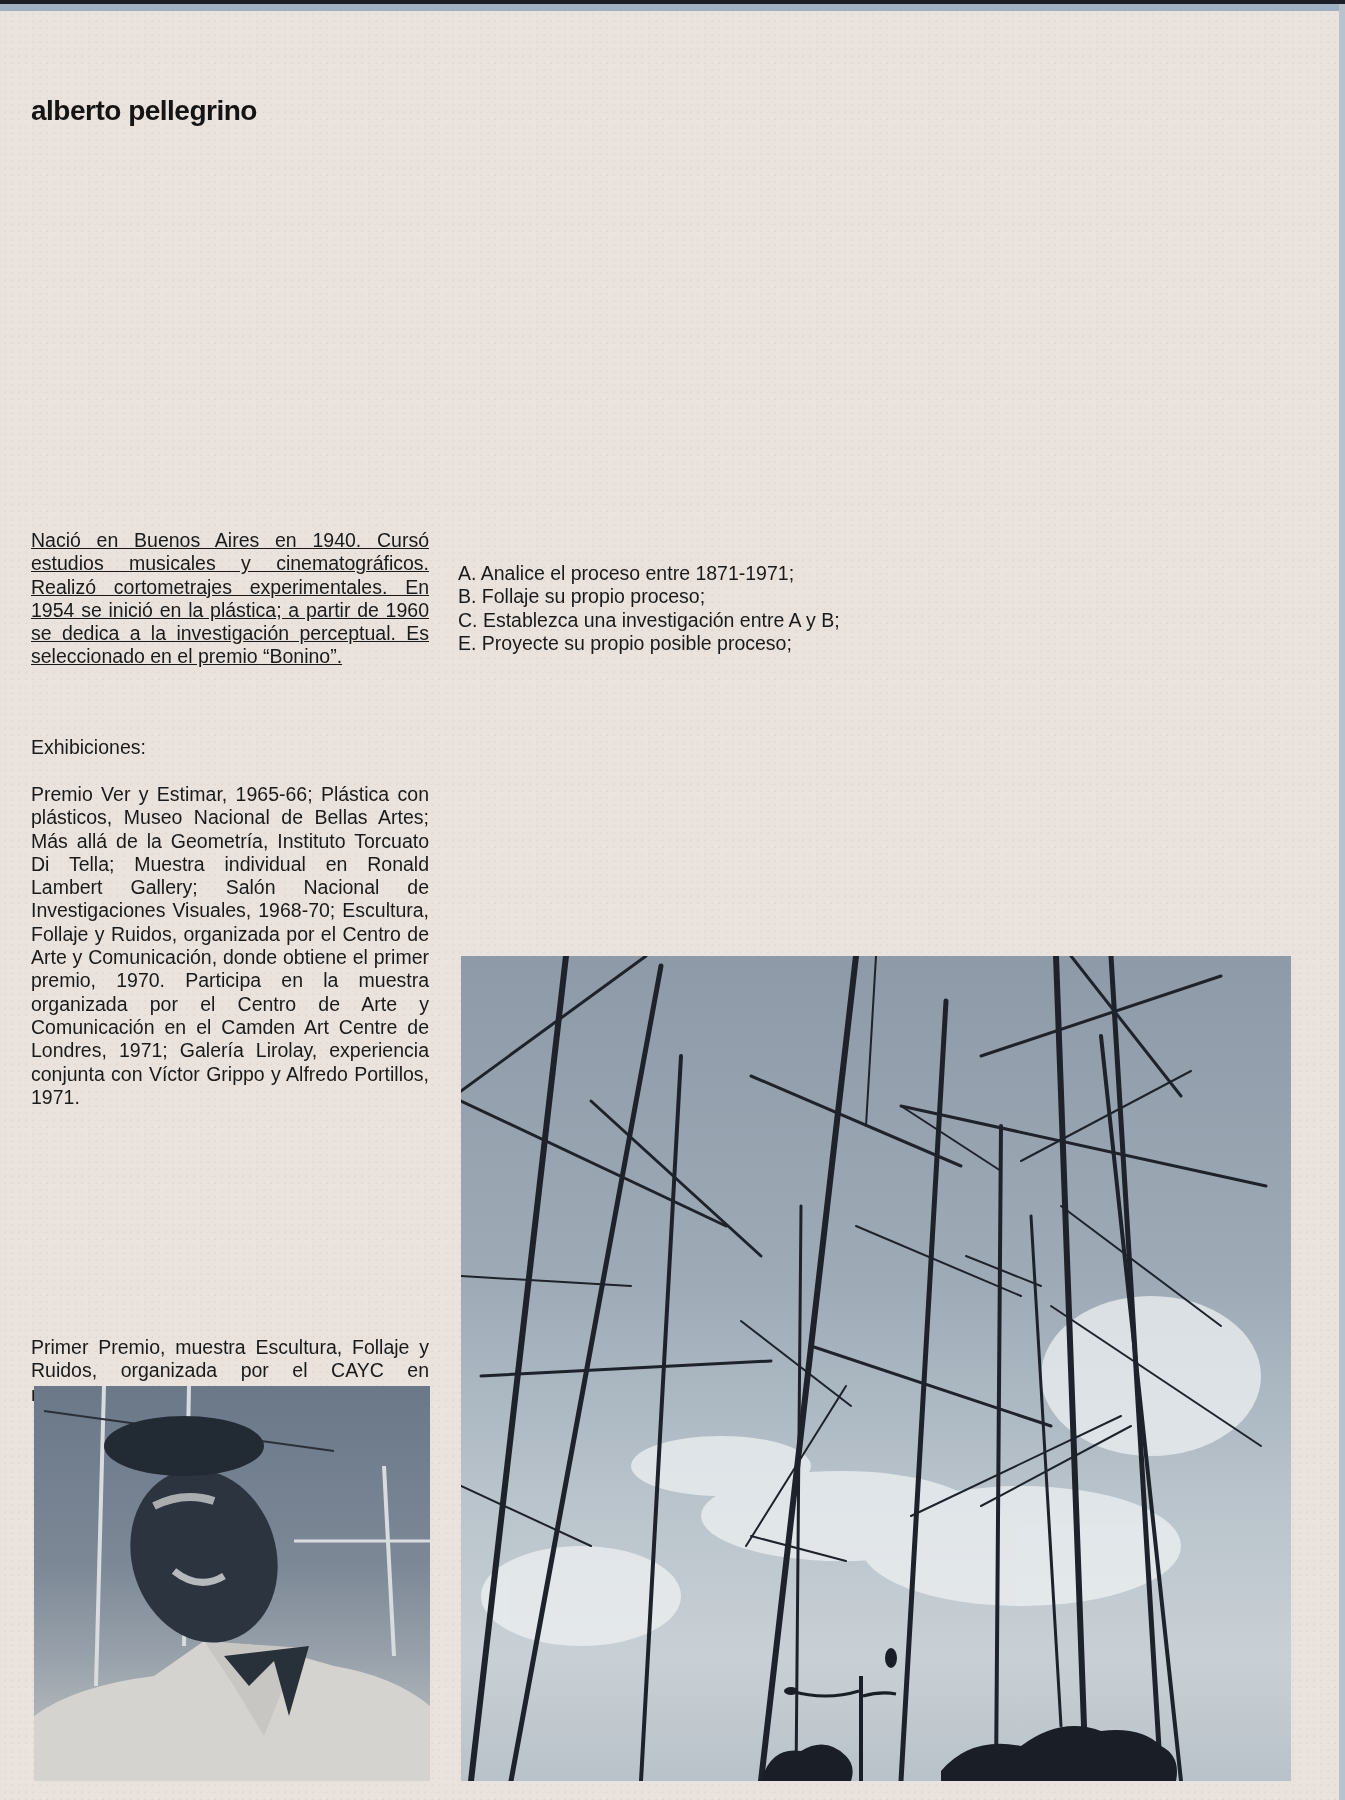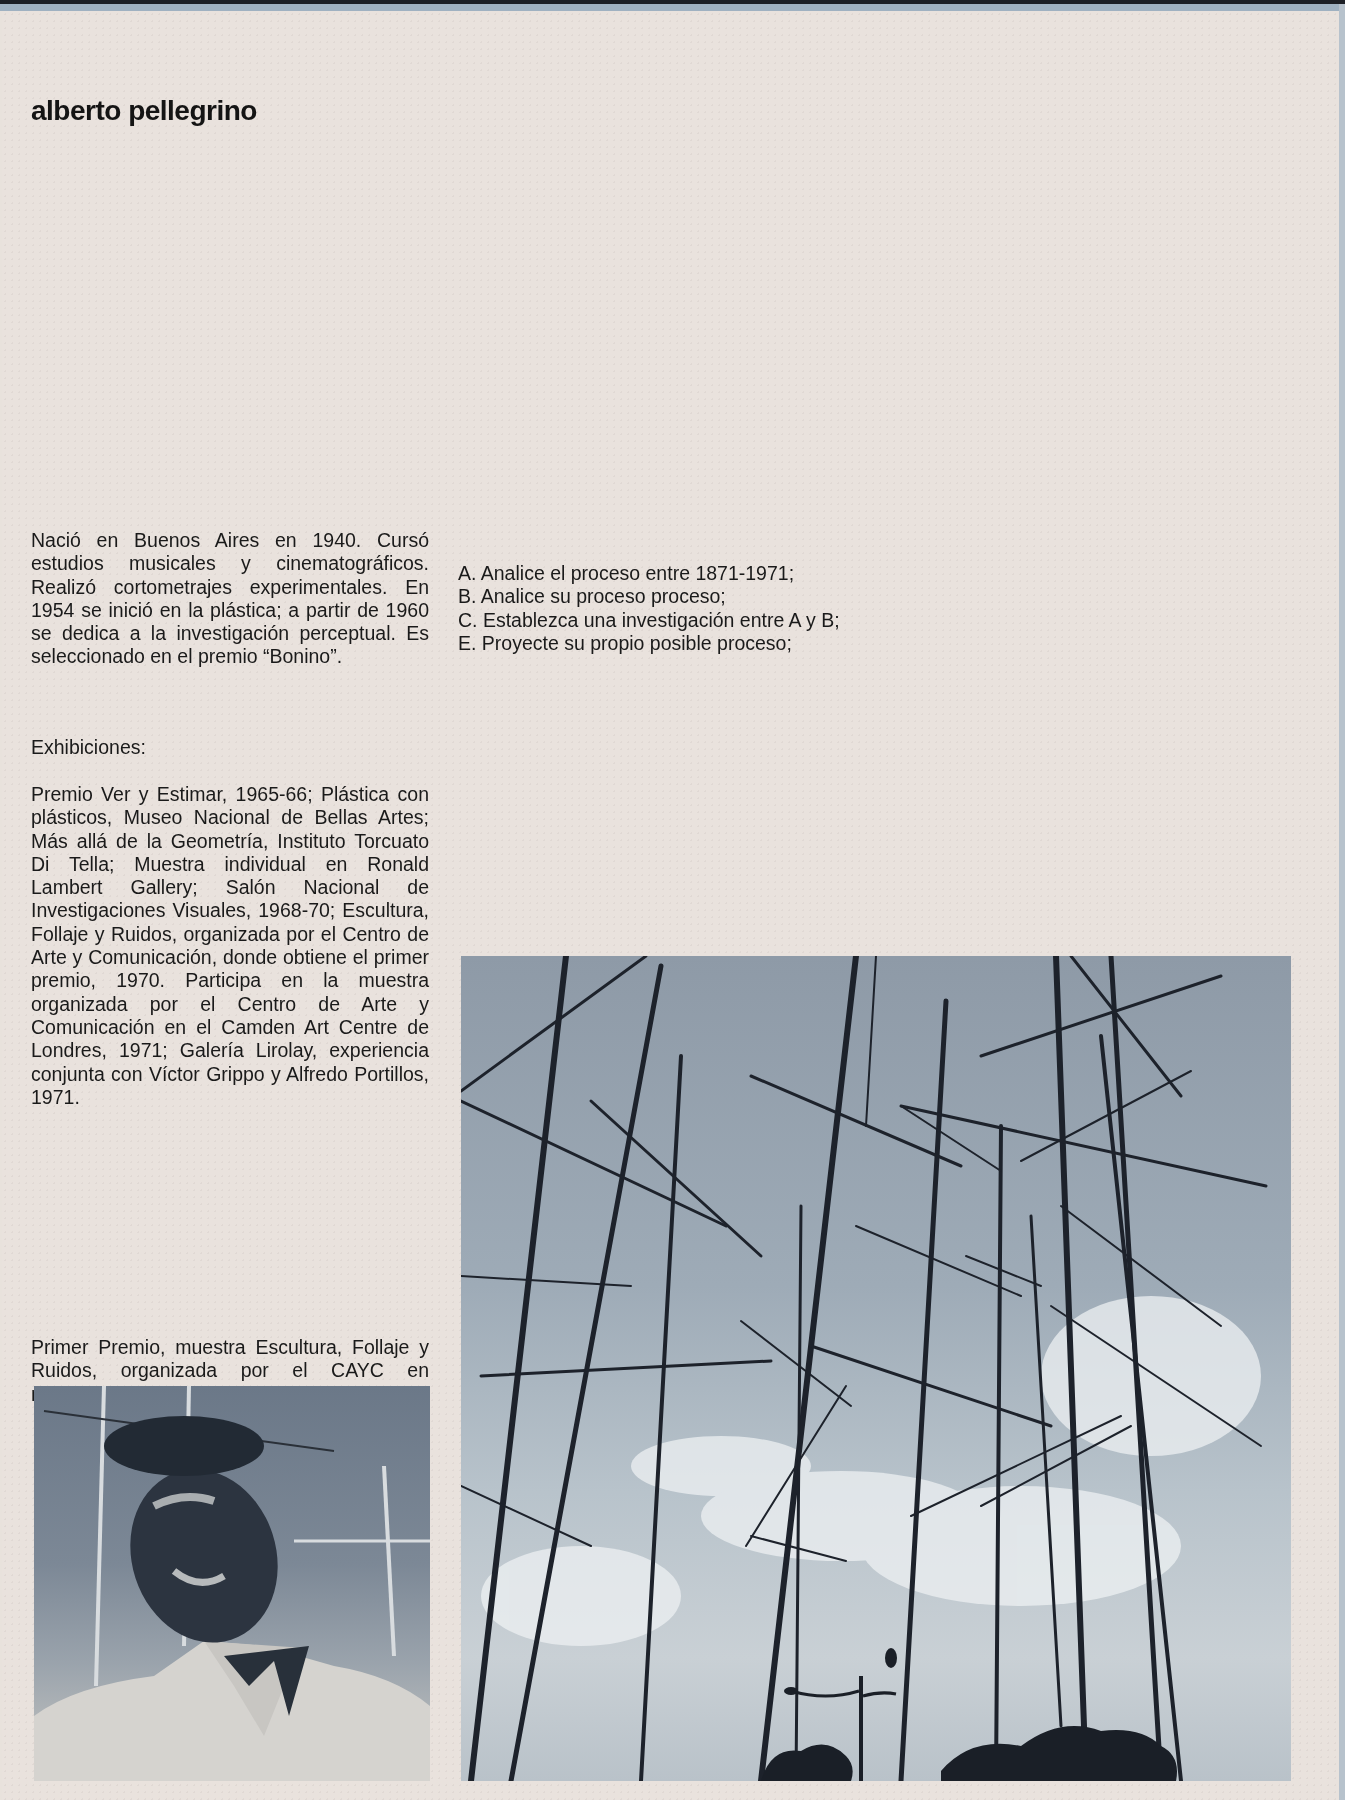--- a/index.html
+++ b/index.html
@@ -19,21 +19,21 @@
     }
     .title {
       position: absolute; left: 29px; top: 84px;
       font-size: 28px; font-weight: bold; color: #141414; letter-spacing: -0.5px;
     }
     .col {
       position: absolute; font-size: 19.5px; line-height: 23.3px; color: #1a1a1a;
       text-align: justify;
     }
     .col p { margin: 0; }
-    .bio { left: 29px; top: 518px; width: 398px; }
+    .bio { left: 29px; top: 518px; width: 398px; text-decoration: underline; }
     .exh-head { left: 29px; top: 725px; width: 398px; }
     .exh { left: 29px; top: 772px; width: 398px; }
     .caption { left: 29px; top: 1325px; width: 398px; }
     .list { left: 456px; top: 518px; width: 400px; margin-top: 33px; }
     .list p { text-align: justify; }
 
     .photo-portrait {
       position: absolute; left: 32px; top: 1375px; width: 396px; height: 395px;
       background: linear-gradient(180deg,#6b7888 0%,#7c8896 45%,#9aa3ac 70%,#c8c8c4 100%);
       overflow: hidden;
@@ -64,21 +64,21 @@
   <div class="col exh">
     <p>Premio Ver y Estimar, 1965-66; Plástica con plásticos, Museo Nacional de Bellas Artes; Más allá de la Geometría, Instituto Torcuato Di Tella; Muestra individual en Ronald Lambert Gallery; Salón Nacional de Investigaciones Visuales, 1968-70; Escultura, Follaje y Ruidos, organizada por el Centro de Arte y Comunicación, donde obtiene el primer premio, 1970. Participa en la muestra organizada por el Centro de Arte y Comunicación en el Camden Art Centre de Londres, 1971; Galería Lirolay, experiencia conjunta con Víctor Grippo y Alfredo Portillos, 1971.</p>
   </div>
 
   <div class="col caption">
     <p>Primer Premio, muestra Escultura, Follaje y Ruidos, organizada por el CAYC en noviembre de 1970.</p>
   </div>
 
   <div class="col list">
     <p>A. Analice el proceso entre 1871-1971;</p>
-    <p>B. Analice su proceso proceso;</p>
+    <p>B. Follaje su propio proceso;</p>
     <p>C. Establezca una investigación entre A y B;</p>
     <p>E. Proyecte su propio posible proceso;</p>
   </div>
 
   <div class="photo-portrait" title="Photo of the artist, a man with dark hair wearing a light sweater and collared shirt">
     <svg width="396" height="395" viewBox="0 0 396 395">
       <line x1="70" y1="0" x2="62" y2="300" stroke="#d8dcdf" stroke-width="4"></line>
       <line x1="155" y1="0" x2="150" y2="260" stroke="#d8dcdf" stroke-width="4"></line>
       <line x1="350" y1="80" x2="360" y2="270" stroke="#d8dcdf" stroke-width="4"></line>
       <line x1="260" y1="155" x2="396" y2="155" stroke="#d8dcdf" stroke-width="3"></line>

